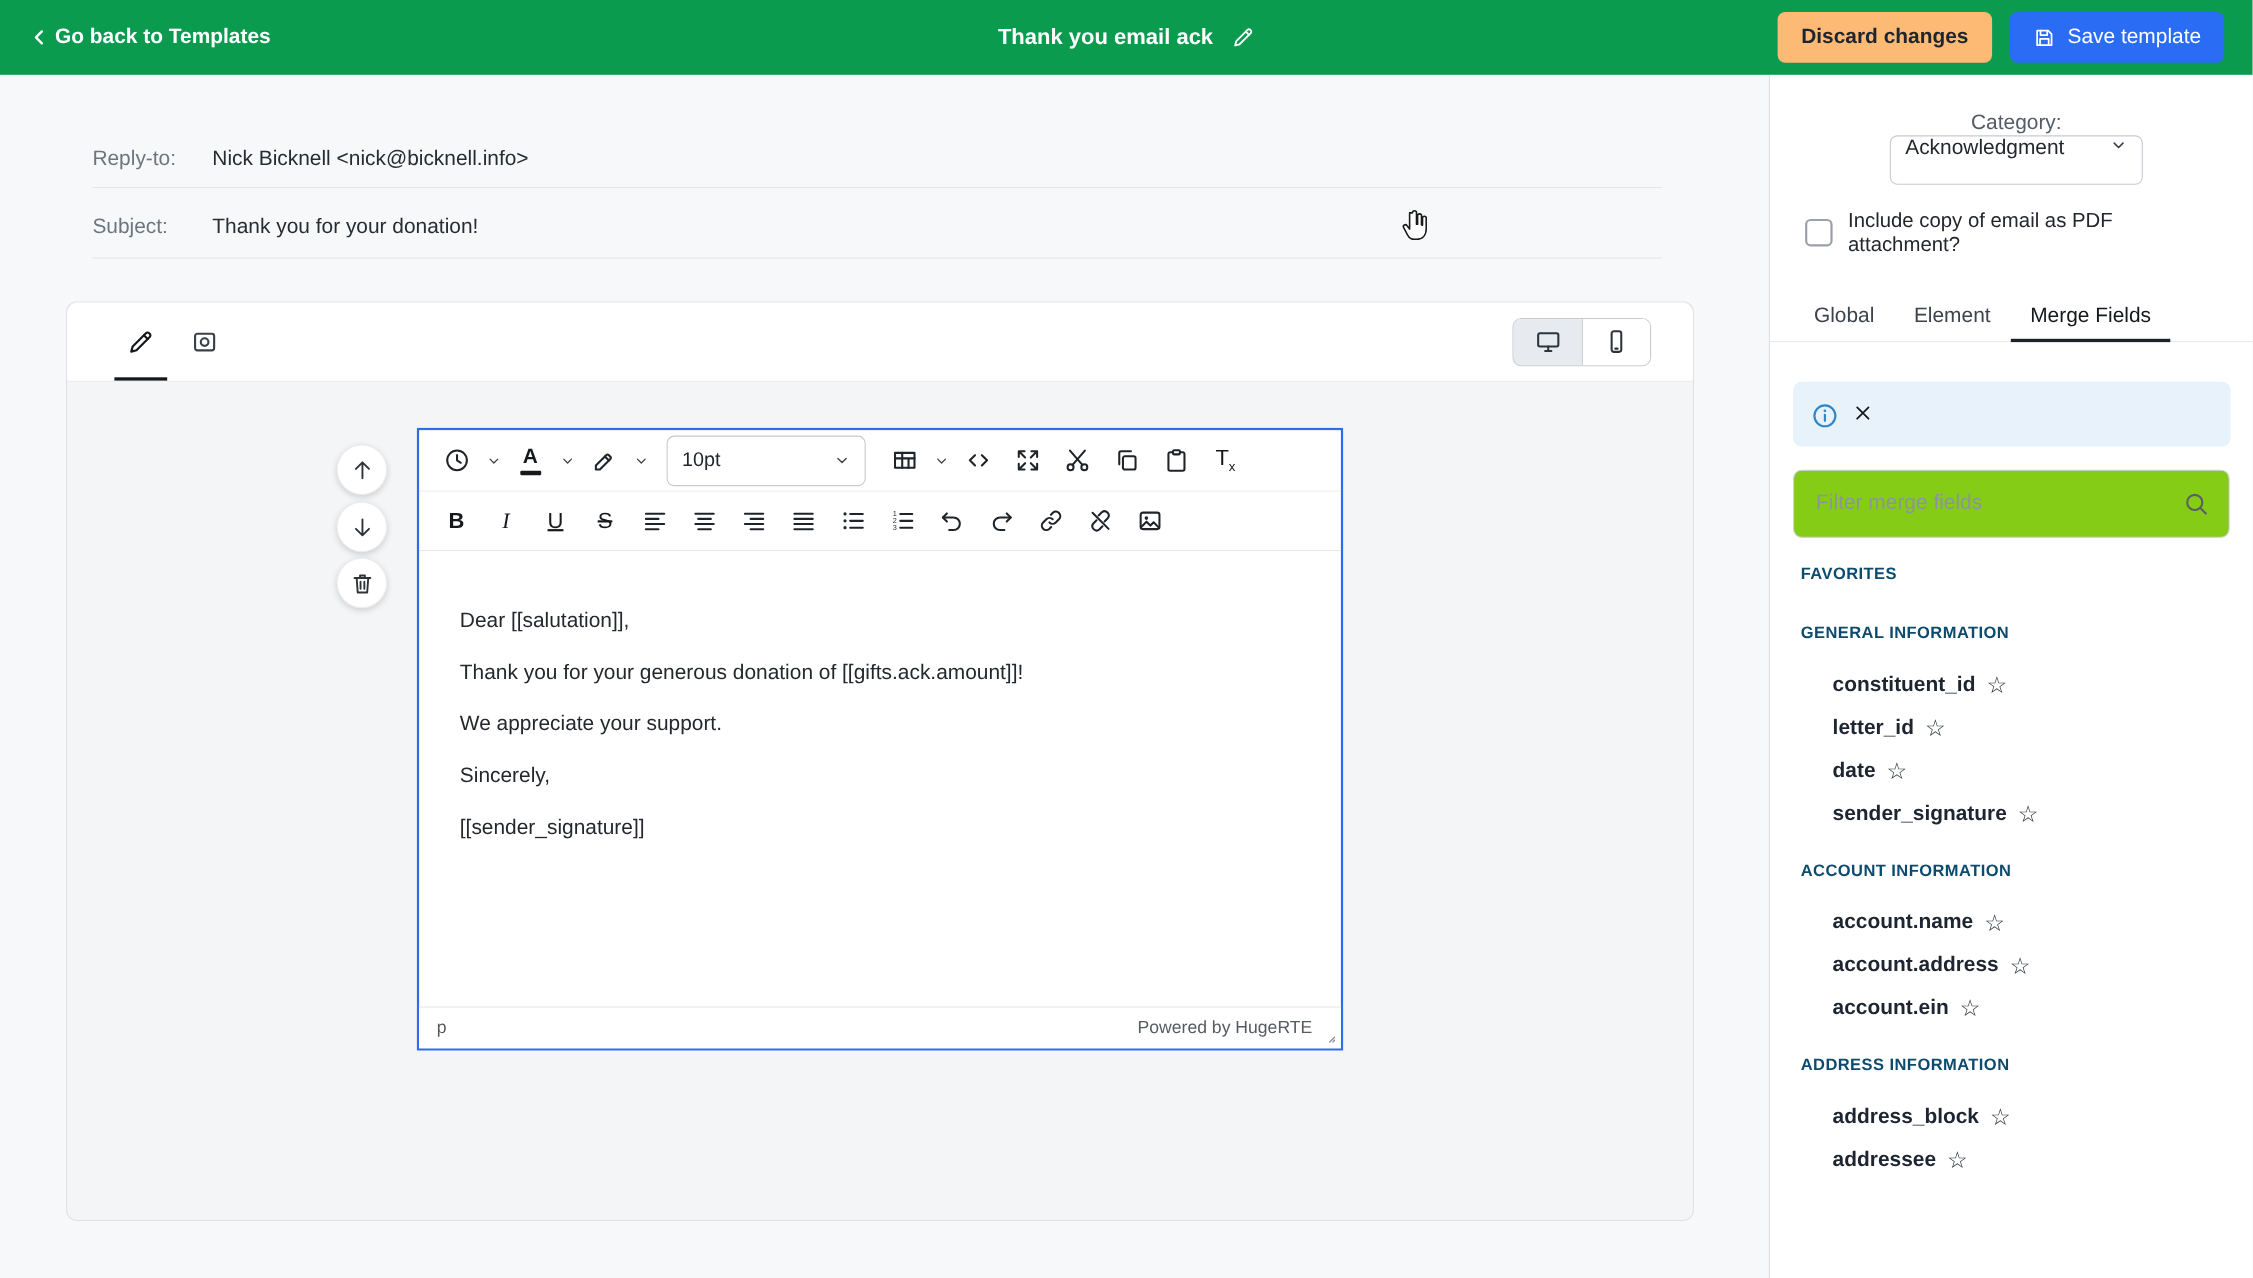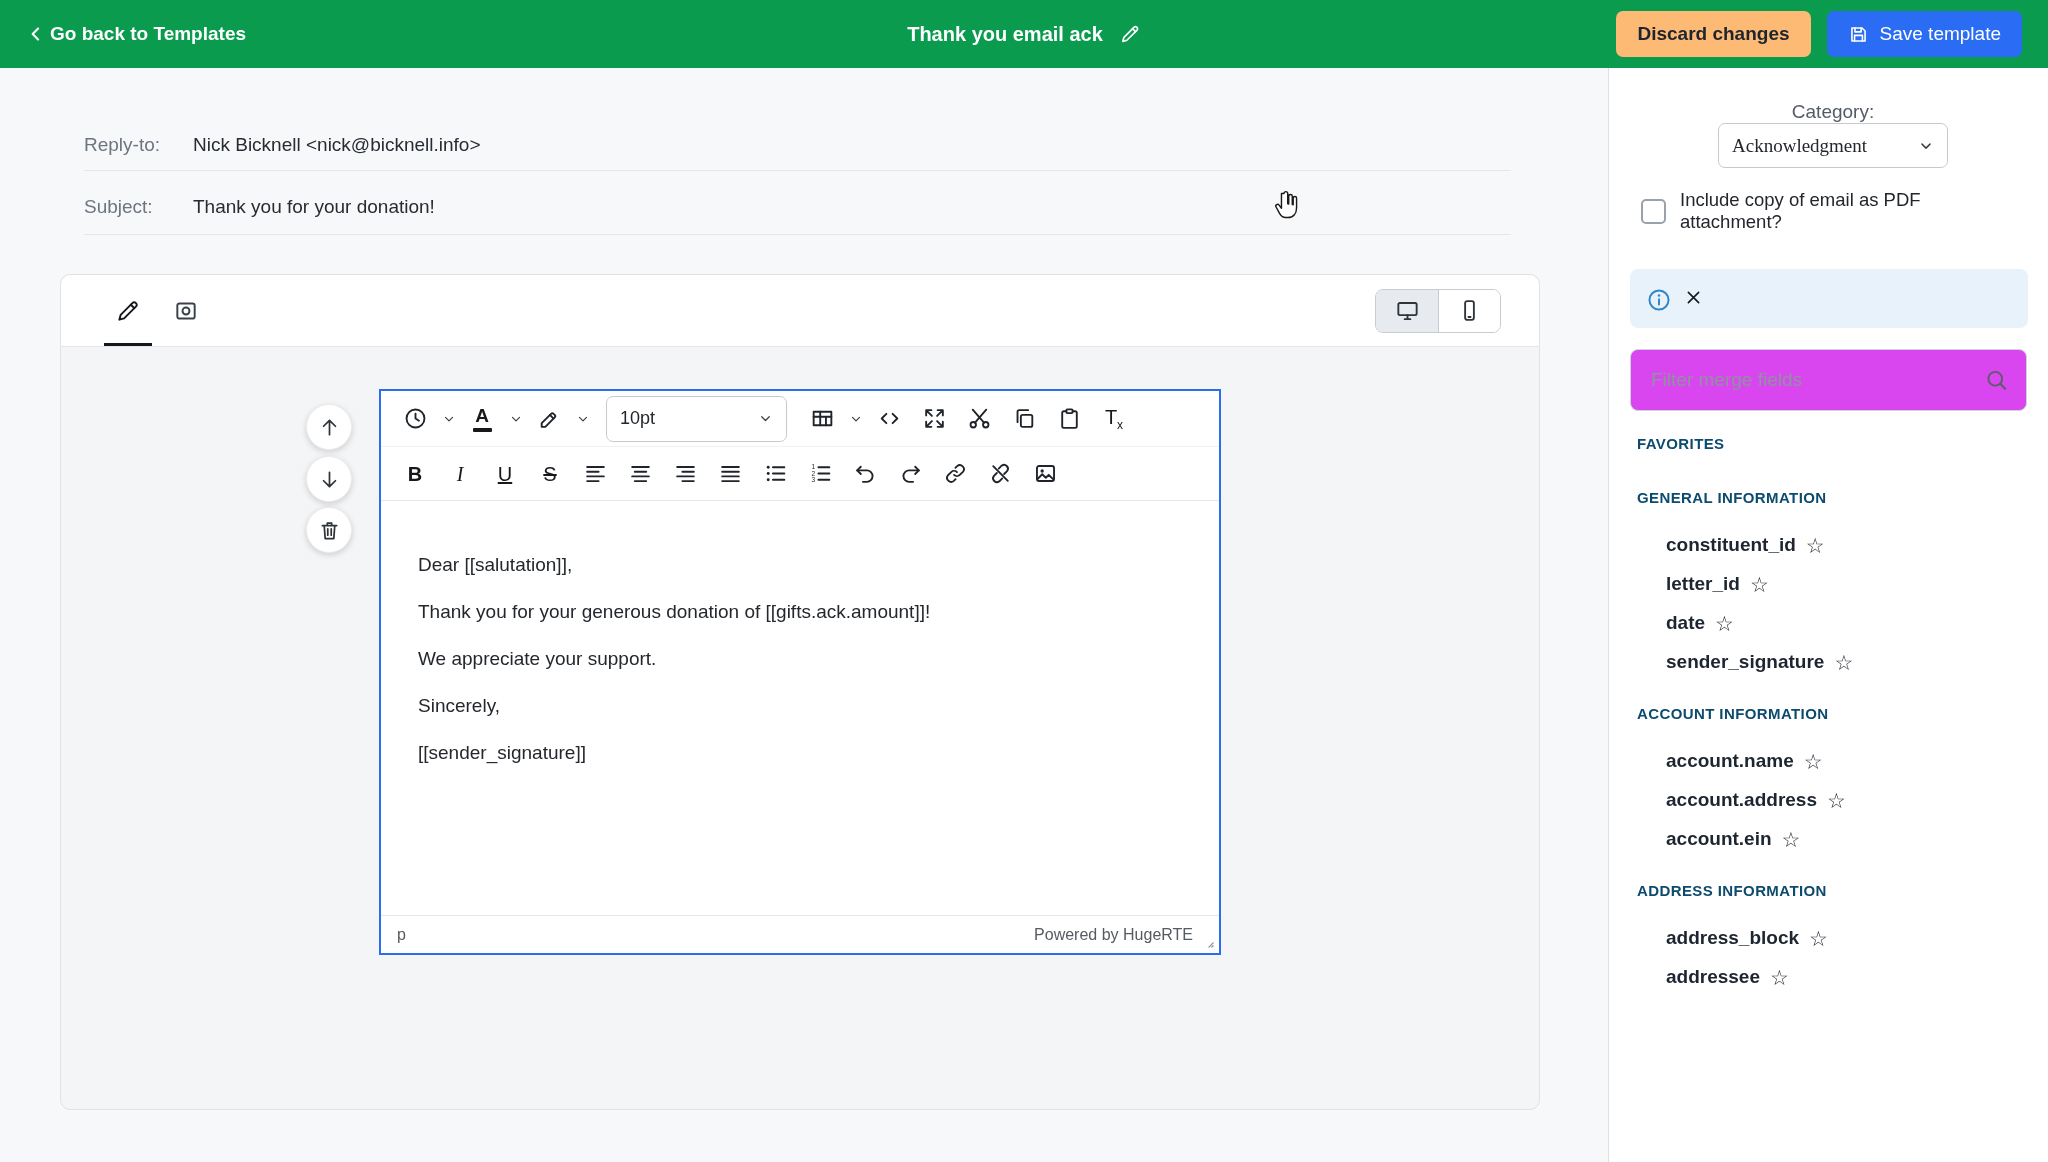--- a/index.html
+++ b/index.html
@@ -84,42 +84,42 @@
   .grip { position:absolute; right:3px; bottom:3px; width:17px; height:17px; color:#8d9197; cursor:nwse-resize; }
 
   
   .sidebar { position:absolute; left:1608px; top:68px; width:440px; height:1094px; background:#fff;
              border-left:1px solid #dcdfe3; overflow:hidden; }
   .side-row { display:flex; align-items:center; margin:0 21px 0 30px;flex-direction:column; }
   .row-cat { margin-top:33px; }
   .row-access { margin-top:19px; }
   .side-label { flex:1; font-size:19px; color:#555c66; }
   .side-control { width:230px; height:45px; border:1px solid #c6cad0; border-radius:7px; background:#fff;
-                  display:flex; align-items:center; padding:0 13px;font-family:Liberation Serif, serif; }
+                  display:flex; align-items:flex-start; padding:0 13px; }
   .cat-select { justify-content:space-between; font-size:19px; color:#23272d; cursor:pointer; }
   .cat-select .ic { width:16px; height:16px; stroke-width:2.2; color:#3a4047; }
   .chip { background:var(--chip-gray,#8b95a1); color:#fff; font-size:16px; padding:6px 13px; border-radius:5px; }
   .row-pdf { margin:21px 21px 0 32px; gap:14px; display:flex; align-items:center; }
   .checkbox { width:25px; height:25px; border:2px solid #9aa1aa; border-radius:5px; background:#fff; cursor:pointer; flex:none; }
   .pdf-label { font-size:18.5px; color:#23272d; }
 
   .side-tabs { display:flex; gap:36px; padding-left:40px; margin-top:32px; height:46px; border-bottom:1px solid #e7e9ec; }
   .side-tab { position:relative; display:flex; align-items:center; font-size:19px; color:#3c434c; cursor:pointer; }
   .side-tab.active { color:#14171c; }
   .side-tab.active::after { content:""; position:absolute; left:-18px; right:-18px; bottom:-1px; height:3px; background:#1b2129; }
 
   .info-banner { margin:36px 20px 0 21px; background:var(--info-banner-bg,#e7f2fb); border-radius:8px;
                  padding:15px 14px 15px 16px; display:flex; gap:12px; align-items:flex-start; }
   .info-banner .ic-info { width:26px; height:26px; color:var(--info-icon-blue,#2f86c8); flex:none; margin-top:3px; }
   .info-text { flex:1; font-size:17.5px; line-height:1.5; color:#1e2833; }
   .info-close { width:22px; height:22px; color:#14171c; cursor:pointer; align-self:center; flex:none; }
   .info-close .ic { width:19px; height:19px; stroke-width:2; }
 
   .filter-wrap { margin:21px 21px 0; position:relative; }
-  .filter-input { width:100%; height:62px; border:1px solid #ced3d9; border-radius:8px; background:#d946ef;
+  .filter-input { width:100%; height:62px; border:1px solid #ced3d9; border-radius:8px; background:#84cc16;
                   padding:0 58px 0 20px; font-size:19px; color:#23272d; font-family:inherit; outline:none; }
   .filter-input::placeholder { color:#8d949d; }
   .filter-search { position:absolute; right:18px; top:50%; transform:translateY(-50%); width:25px; height:25px; color:#595f66; }
 
   .toggle-row { display:flex; align-items:center; gap:22px; margin:23px 21px 0 28px; }
   .toggle { width:46px; height:26px; border-radius:13px; background:#d6dade; position:relative; cursor:pointer; flex:none; }
   .toggle .knob { position:absolute; left:2px; top:2px; width:22px; height:22px; border-radius:50%; background:#5d646d; }
   .toggle-label { font-size:19.5px; color:#15181d; }
 
   .mf-list { margin:24px 21px 0 28px; }
@@ -520,20 +520,25 @@
         <svg class="ic">
             <use href="#i-chevD"></use>
           </svg>
       </div>
     </div>
     <div class="row-pdf">
       <span class="checkbox"></span>
       <span class="pdf-label">Include copy of email as PDF attachment?</span>
     </div>
 
+    <nav class="side-tabs">
+      <div class="side-tab">Global</div>
+      <div class="side-tab">Element</div>
+      <div class="side-tab active">Merge Fields</div>
+    </nav>
 
     <div class="info-banner">
       <svg class="ic ic-info">
           <use href="#i-info"></use>
         </svg>
       <div class="info-close">
         <svg class="ic">
             <use href="#i-close"></use>
           </svg>
       </div>

